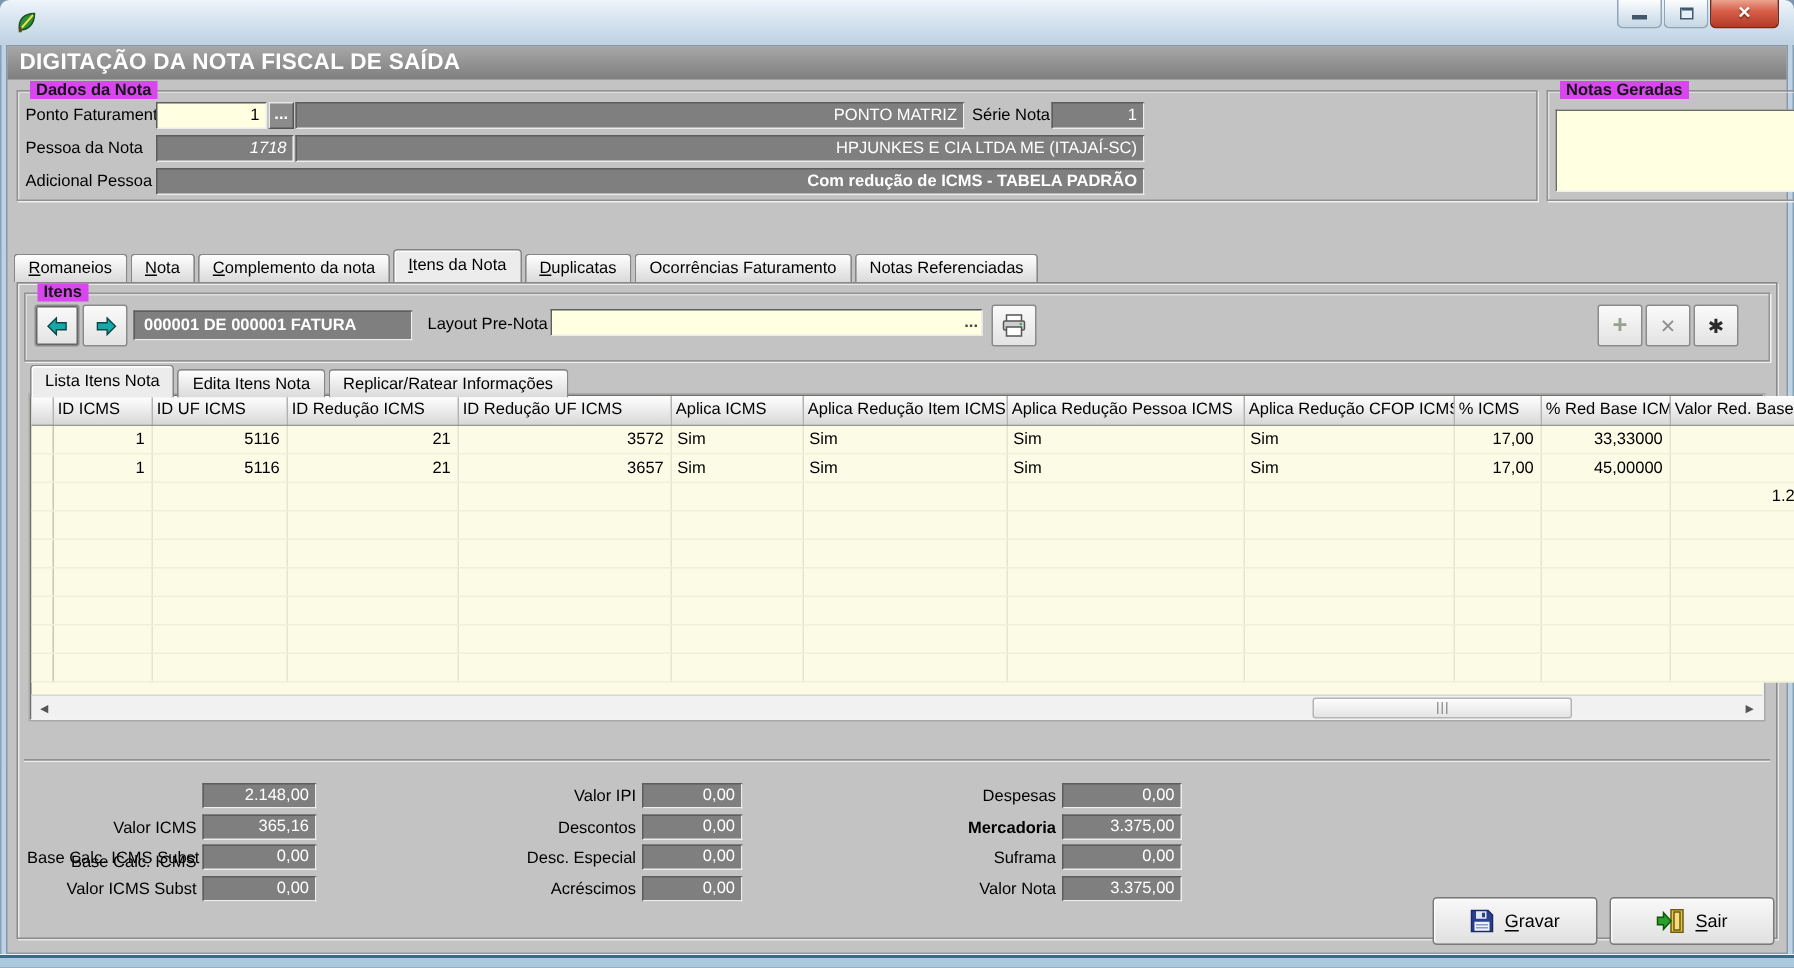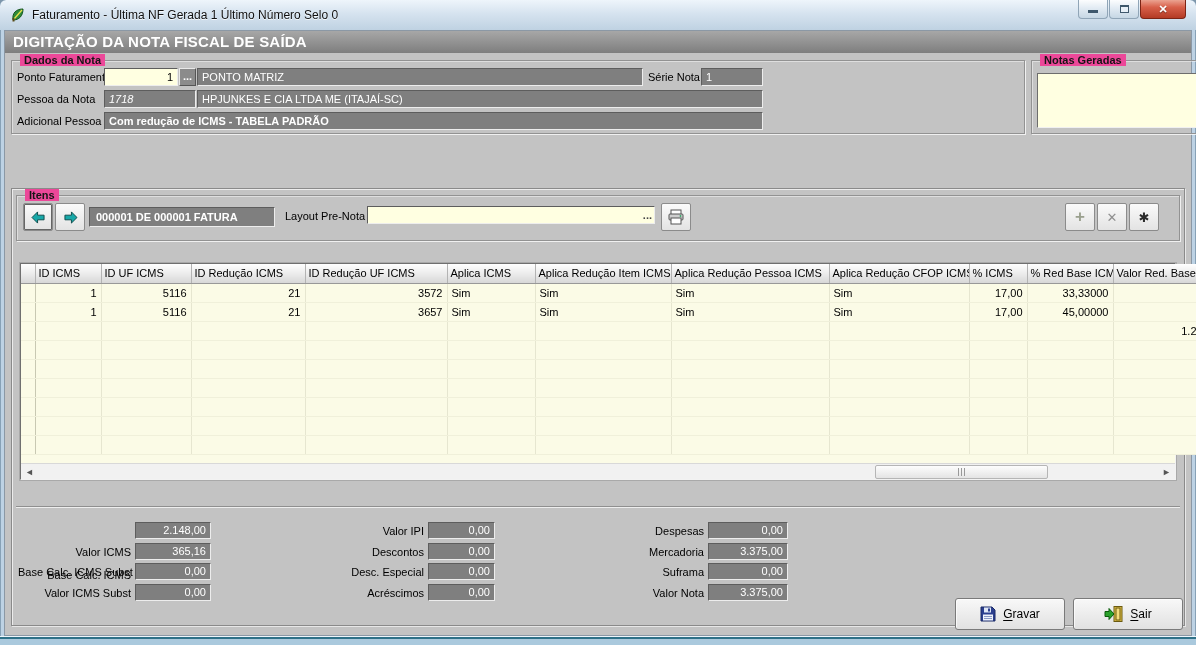--- a/index.html
+++ b/index.html
@@ -22,24 +22,24 @@
   
   .app{position:absolute;left:4px;right:4px;top:30px;bottom:9px;background:#c3c3c3;border:1px solid #8b98a5;}
   .bottom-strip{position:absolute;left:0;right:0;bottom:0;height:9px;
     background:linear-gradient(#eef5fa 0 1px,#2e7188 1px 3px,#aac9dd 3px 9px);}
 
   .header-bar{height:22px;background:linear-gradient(#a7a7a7,#7e7e7e);color:#fff;font-weight:bold;font-size:15px;
     padding:2px 8px;letter-spacing:.2px;white-space:nowrap;}
 
   
   .groupbox{position:absolute;border:1px solid #929292;box-shadow:1px 1px 0 rgba(255,255,255,.75),inset 1px 1px 0 rgba(255,255,255,.45);}
-  .groupbox>.legend{position:absolute;top:-7px;left:8px;background:#ec4899;padding:0 4px;font-weight:bold;color:#151515;white-space:nowrap;}
+  .groupbox>.legend{position:absolute;top:-7px;left:8px;background:#d946ef;padding:0 4px;font-weight:bold;color:#151515;white-space:nowrap;}
   .label{position:absolute;height:17px;line-height:17px;white-space:nowrap;}
   .field{position:absolute;height:18px;line-height:16px;padding:0 4px;background:#7f7f7f;color:#fff;
-    border:1px solid;border-color:#5d5d5d #ededed #ededed #5d5d5d;overflow:hidden;white-space:nowrap;}
+    border:1px solid;border-color:#5d5d5d #ededed #ededed #5d5d5d;overflow:hidden;white-space:nowrap;text-align:right;}
   .field.yellow{background:#ffffe1;color:#000;}
   .field.right{text-align:right;}
   .field.bold{font-weight:bold;}
   .browse-btn{position:absolute;height:18px;width:17px;background:#8b8b8b;color:#fff;font-weight:bold;text-align:center;
     line-height:14px;border:1px solid;border-color:#e8e8e8 #555 #555 #e8e8e8;cursor:default;}
   .ng-box{position:absolute;left:5px;right:5px;top:12px;bottom:5px;background:#ffffe1;
     border:1px solid;border-color:#6d6d6d #f0f0f0 #f0f0f0 #6d6d6d;}
 
   
   .tabs{position:absolute;display:flex;align-items:flex-end;height:22px;z-index:2;}
@@ -97,21 +97,20 @@
 <div class="window">
 
   <div class="titlebar">
     <span>
       <svg width="16" height="16" viewBox="0 0 16 16">
         <path d="M3 13 C2 6 6 2 13 2 C13 9 9 13 3 13 Z" fill="#2e8b3a" stroke="#14531c"></path>
         <path d="M4 12 L12 3" stroke="#e8e14a" stroke-width="1.3"></path>
         <rect x="2.5" y="11" width="2" height="3.5" fill="#5a4a16"></rect>
       </svg>
     </span>
-    <span class="title">Faturamento - Última NF Gerada 1  Último Número Selo 0</span>
     <div class="win-controls">
       <div class="win-btn">
           <div class="glyph-min"></div>
         </div>
       <div class="win-btn">
           <div class="glyph-restore"></div>
         </div>
       <div class="win-btn close">
           <span class="glyph-close">✕</span>
         </div>
@@ -137,20 +136,29 @@
 
       <span class="label" style="left:5px;top:52px;">Adicional Pessoa</span>
       <div class="field bold" style="left:92px;top:51px;width:659px;">Com redução de ICMS  - TABELA PADRÃO</div>
     </div>
 
     <div class="groupbox" style="left:1026px;top:29px;width:172px;height:74px;">
       <span class="legend">Notas Geradas</span>
       <div class="ng-box"></div>
     </div>
 
+    <div class="tabs" style="left:4px;top:135px;" id="main-tabs">
+        <div class="tab"><u>R</u>omaneios</div>
+        <div class="tab"><u>N</u>ota</div>
+        <div class="tab"><u>C</u>omplemento da nota</div>
+        <div class="tab selected"><u>I</u>tens da Nota</div>
+        <div class="tab"><u>D</u>uplicatas</div>
+        <div class="tab">Ocorrências Faturamento</div>
+        <div class="tab">Notas Referenciadas</div>
+      </div>
 
     <div class="tab-page">
 
       <div class="groupbox" style="left:4px;top:6px;right:4px;height:46px;">
         <span class="legend">Itens</span>
         <div class="tool-btn focused" style="left:6px;top:7px;">
           <svg width="15" height="13" viewBox="0 0 16 14">
               <path d="M7 1 L1 7 L7 13 V9.5 H14 V4.5 H7 Z" fill="#17a8a8" stroke="#0a4848"></path>
             </svg>
         </div>
@@ -177,20 +185,25 @@
             <span>+</span>
           </div>
         <div class="tool-btn" style="right:52px;top:7px;color:#8f8f8f;font-size:13px;">
             <span>✕</span>
           </div>
         <div class="tool-btn" style="right:20px;top:7px;color:#2b2b2b;font-size:13px;">
             <span>✱</span>
           </div>
       </div>
 
+      <div class="tabs" style="left:8px;top:54px;" id="item-tabs">
+          <div class="tab selected">Lista Itens Nota</div>
+          <div class="tab">Edita Itens Nota</div>
+          <div class="tab">Replicar/Ratear Informações</div>
+        </div>
 
       <div class="grid-frame">
         <table class="grid">
           <colgroup id="grid-colgroup">
               <col style="width: 14px;">
               <col style="width: 66px;">
               <col style="width: 90px;">
               <col style="width: 114px;">
               <col style="width: 142px;">
               <col style="width: 88px;">
@@ -370,21 +383,21 @@
           <div class="t-label" style="left: 250px; width: 158px; top: 16px;">Valor IPI</div>
           <div class="t-value" style="left: 412px; width: 67px; top: 15px;">0,00</div>
           <div class="t-label" style="left: 250px; width: 158px; top: 36.5px;">Descontos</div>
           <div class="t-value" style="left: 412px; width: 67px; top: 35.5px;">0,00</div>
           <div class="t-label" style="left: 250px; width: 158px; top: 57px;">Desc. Especial</div>
           <div class="t-value" style="left: 412px; width: 67px; top: 56px;">0,00</div>
           <div class="t-label" style="left: 250px; width: 158px; top: 77.5px;">Acréscimos</div>
           <div class="t-value" style="left: 412px; width: 67px; top: 76.5px;">0,00</div>
           <div class="t-label" style="left: 530px; width: 158px; top: 16px;">Despesas</div>
           <div class="t-value" style="left: 692px; width: 80px; top: 15px;">0,00</div>
-          <div class="t-label" style="left: 530px; width: 158px; top: 36.5px;">Mercadoria</div>
+          <div class="t-label" style="left: 530px; width: 158px; top: 36.5px; font-weight: bold;">Mercadoria</div>
           <div class="t-value" style="left: 692px; width: 80px; top: 35.5px;">3.375,00</div>
           <div class="t-label" style="left: 530px; width: 158px; top: 57px;">Suframa</div>
           <div class="t-value" style="left: 692px; width: 80px; top: 56px;">0,00</div>
           <div class="t-label" style="left: 530px; width: 158px; top: 77.5px;">Valor Nota</div>
           <div class="t-value" style="left: 692px; width: 80px; top: 76.5px;">3.375,00</div>
         </div>
     </div>
 
     <div class="footer">
       <div class="btn">

